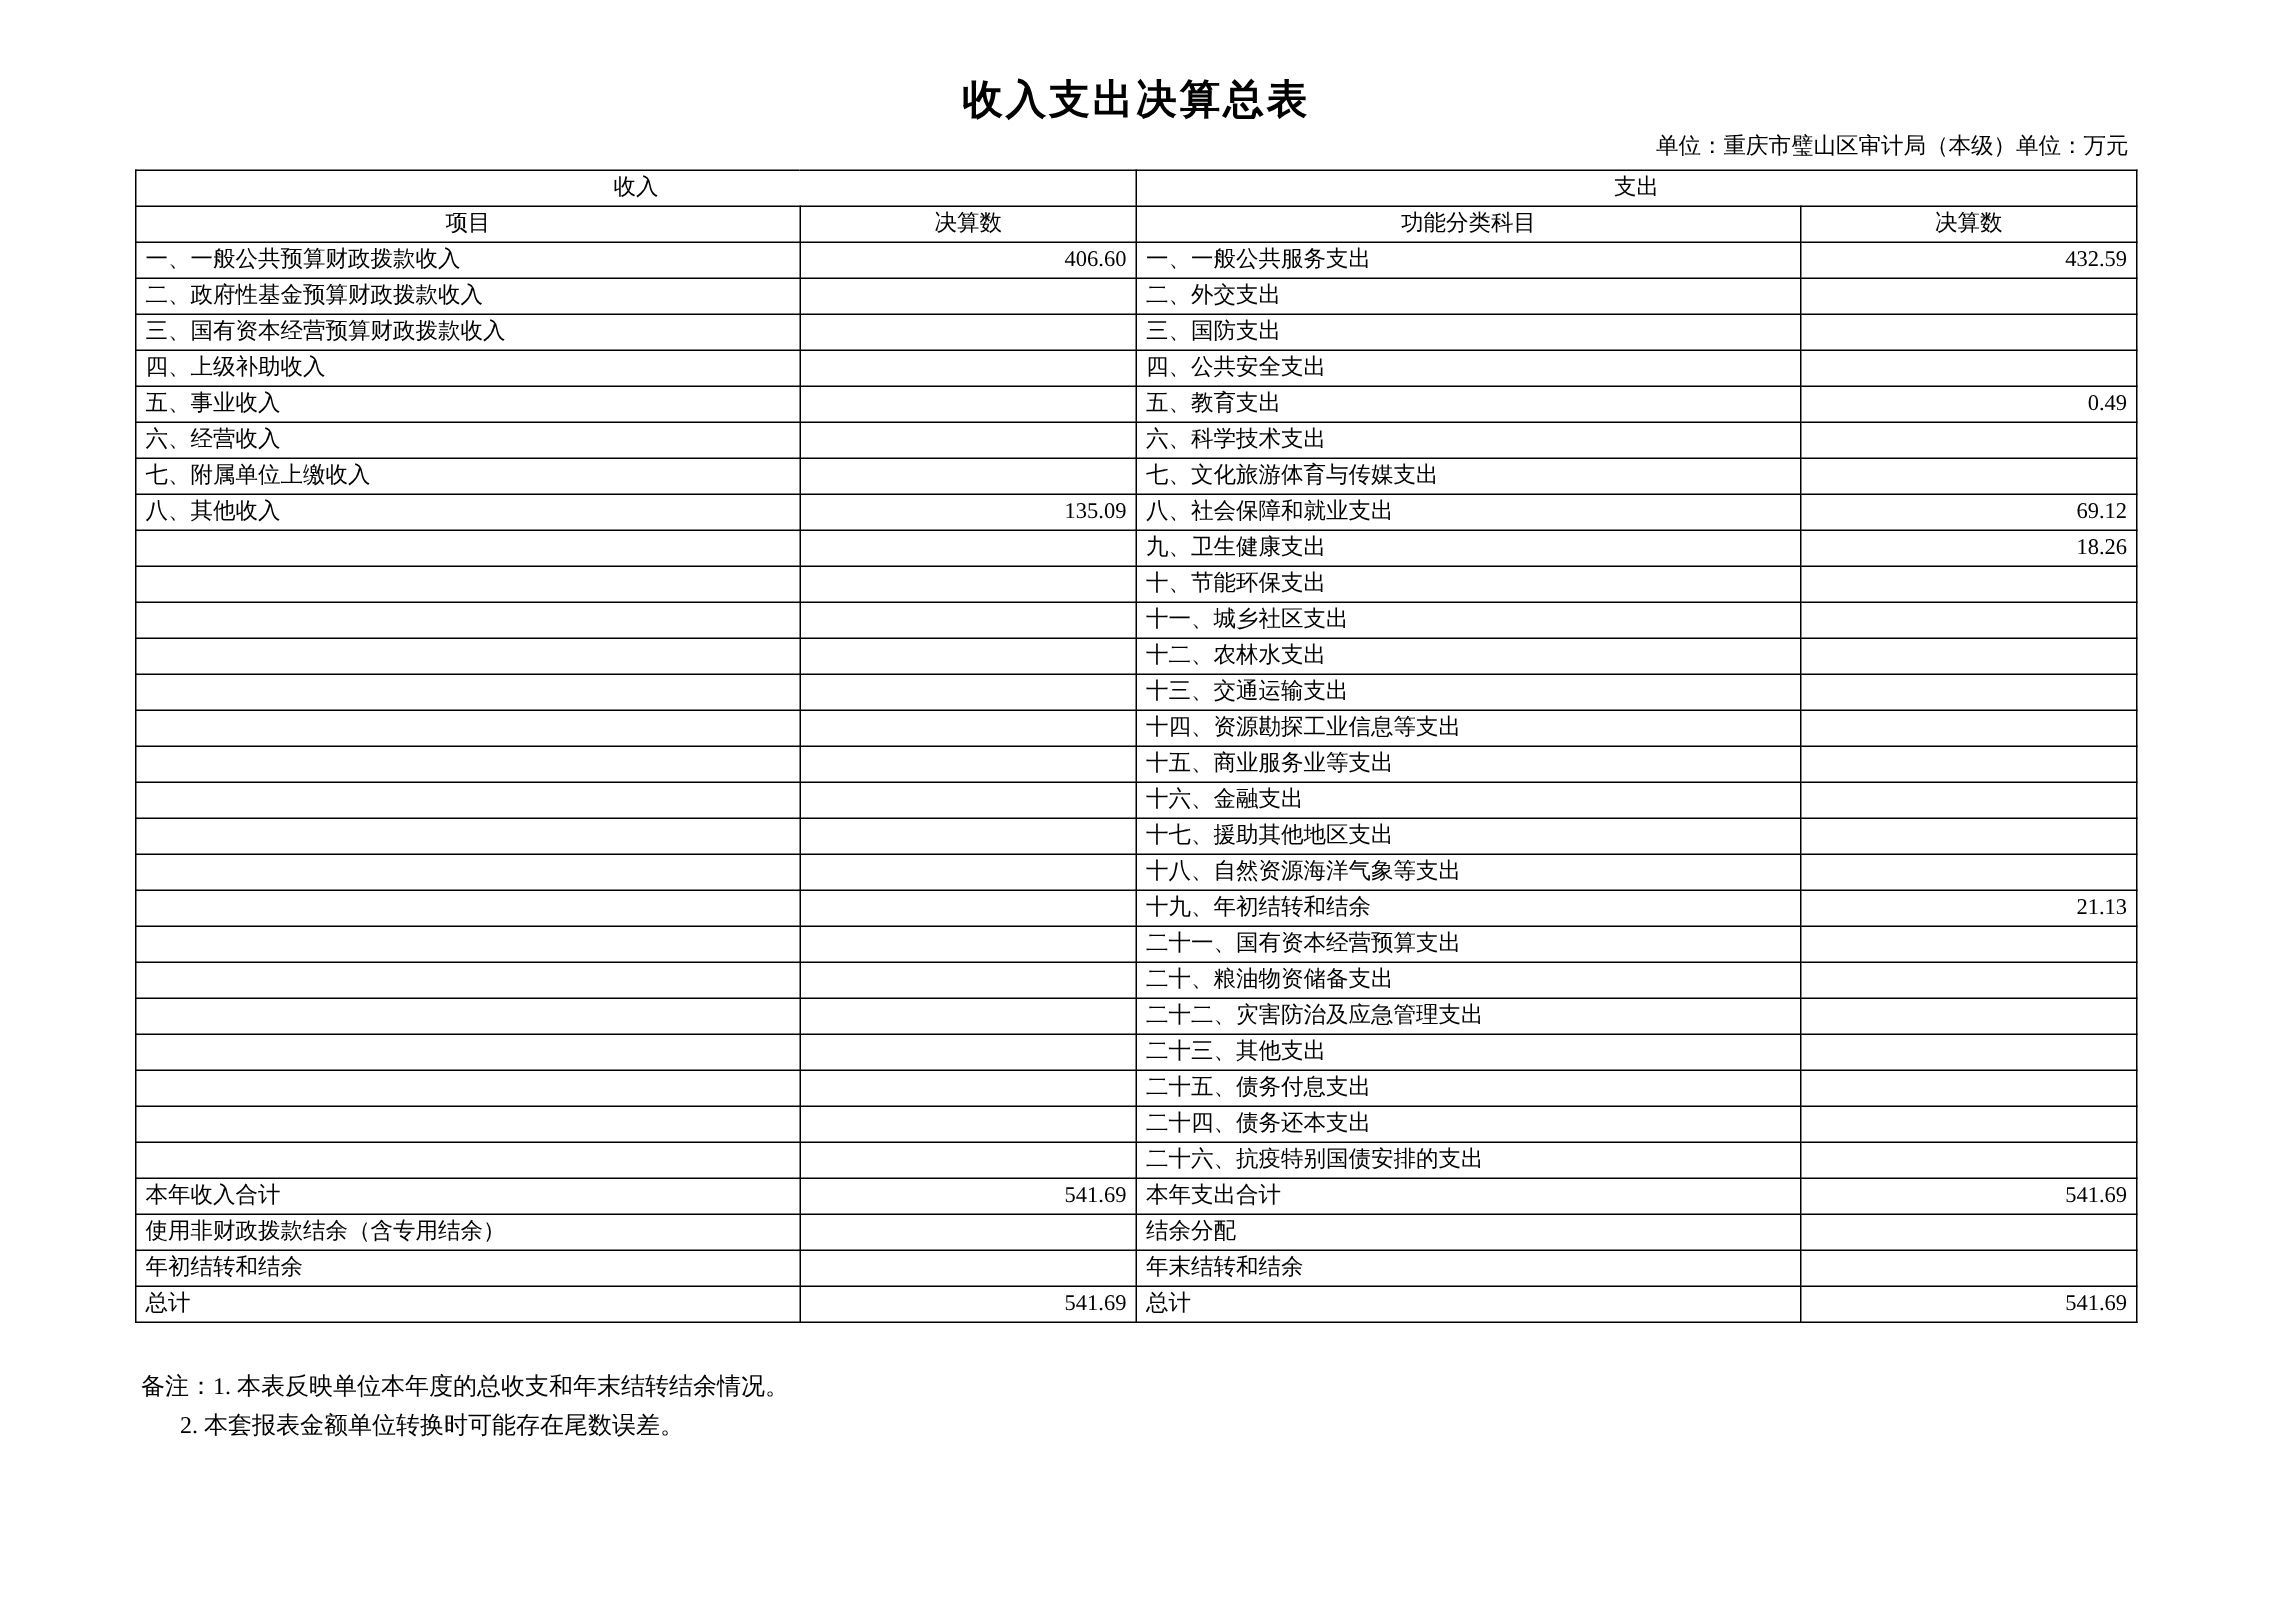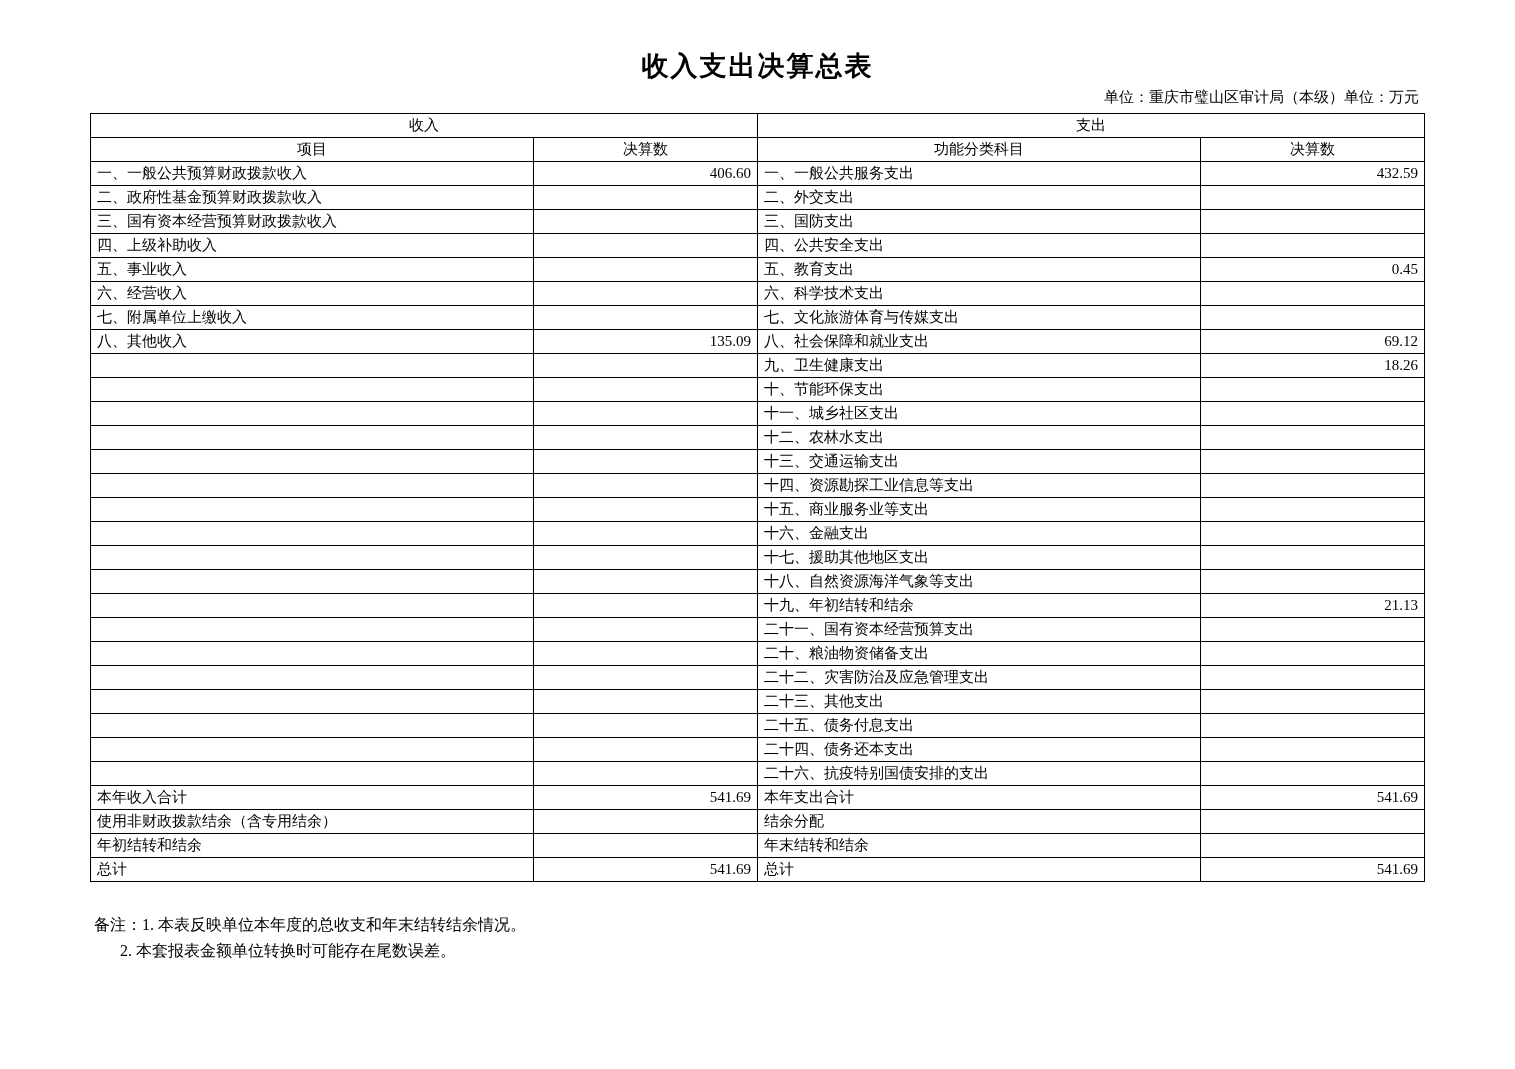--- a/index.html
+++ b/index.html
@@ -146,21 +146,21 @@
         <tr>
           <td class="label">四、上级补助收入</td>
           <td class="num"></td>
           <td class="label">四、公共安全支出</td>
           <td class="num"></td>
         </tr>
         <tr>
           <td class="label">五、事业收入</td>
           <td class="num"></td>
           <td class="label">五、教育支出</td>
-          <td class="num">0.45</td>
+          <td class="num">0.49</td>
         </tr>
         <tr>
           <td class="label">六、经营收入</td>
           <td class="num"></td>
           <td class="label">六、科学技术支出</td>
           <td class="num"></td>
         </tr>
         <tr>
           <td class="label">七、附属单位上缴收入</td>
           <td class="num"></td>

